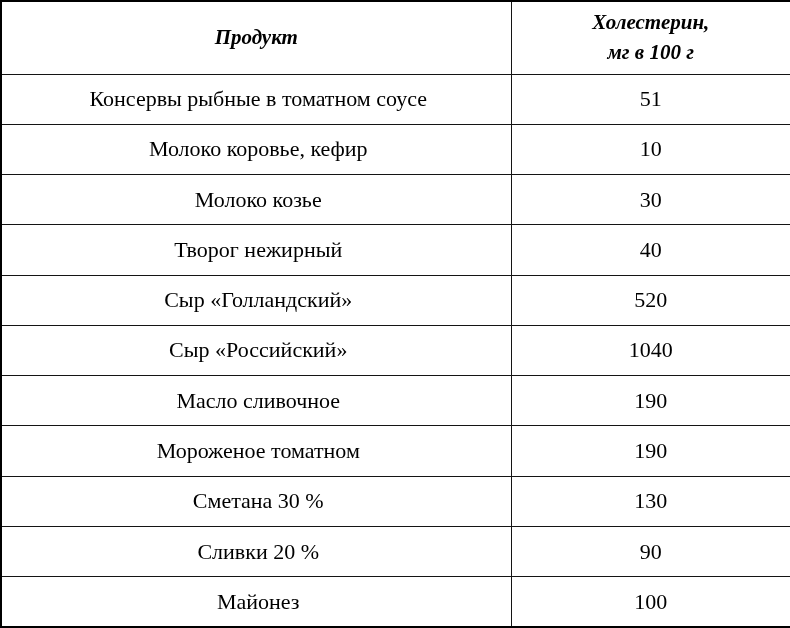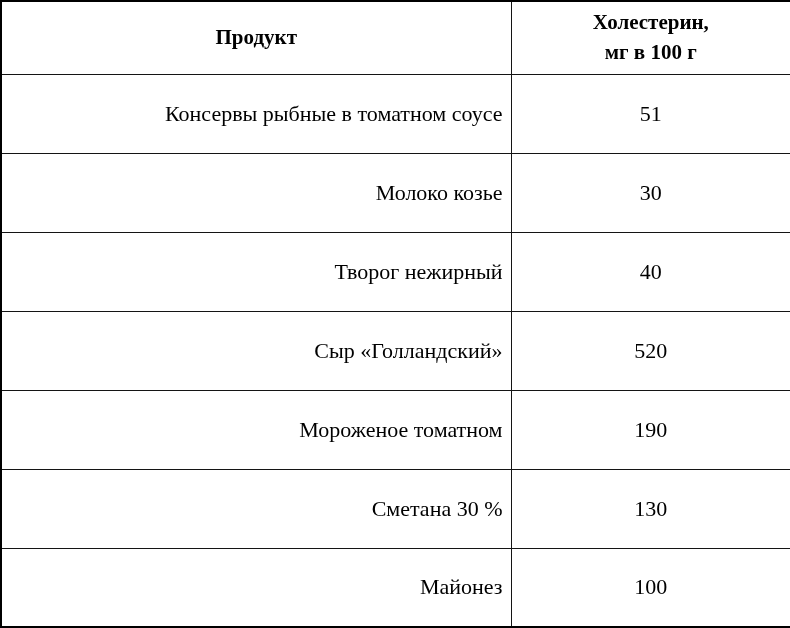--- a/index.html
+++ b/index.html
@@ -23,35 +23,36 @@
     border: 2px solid #000000;
   }
   .chol-table th,
   .chol-table td {
     border: 1px solid #141414;
     vertical-align: middle;
     overflow: hidden;
   }
   .chol-table thead tr {
     height: 73px;
+    font-style: italic;
   }
   .chol-table tbody tr {
     height: 39px;
   }
   .chol-table th {
     font-size: 21px;
     font-weight: bold;
     text-align: center;
     line-height: 1.42;
     white-space: pre-line;
     padding: 2px 4px;
   }
   .chol-table td.product-cell {
     font-size: 22px;
-    text-align: right;
+    text-align: center;
     padding: 0 8px 0 12px;
     white-space: nowrap;
   }
   .chol-table td.value-cell {
     font-size: 22px;
     text-align: center;
     padding: 0 4px;
     margin-left: 25px;
   }
 </style>
@@ -69,37 +70,53 @@
       <th>Холестерин,
 мг в 100 г</th>
     </tr>
   </thead>
   <tbody>
     <tr>
       <td class="product-cell">Консервы рыбные в томатном соусе</td>
       <td class="value-cell">51</td>
     </tr>
     <tr>
+      <td class="product-cell">Молоко коровье, кефир</td>
+      <td class="value-cell">10</td>
+    </tr>
+    <tr>
       <td class="product-cell">Молоко козье</td>
       <td class="value-cell">30</td>
     </tr>
     <tr>
       <td class="product-cell">Творог нежирный</td>
       <td class="value-cell">40</td>
     </tr>
     <tr>
       <td class="product-cell">Сыр «Голландский»</td>
       <td class="value-cell">520</td>
     </tr>
     <tr>
+      <td class="product-cell">Сыр «Российский»</td>
+      <td class="value-cell">1040</td>
+    </tr>
+    <tr>
+      <td class="product-cell">Масло сливочное</td>
+      <td class="value-cell">190</td>
+    </tr>
+    <tr>
       <td class="product-cell">Мороженое томатном</td>
       <td class="value-cell">190</td>
     </tr>
     <tr>
       <td class="product-cell">Сметана 30 %</td>
       <td class="value-cell">130</td>
+    </tr>
+    <tr>
+      <td class="product-cell">Сливки 20 %</td>
+      <td class="value-cell">90</td>
     </tr>
     <tr>
       <td class="product-cell">Майонез</td>
       <td class="value-cell">100</td>
     </tr>
   </tbody>
 </table>
 
 </body></html>

